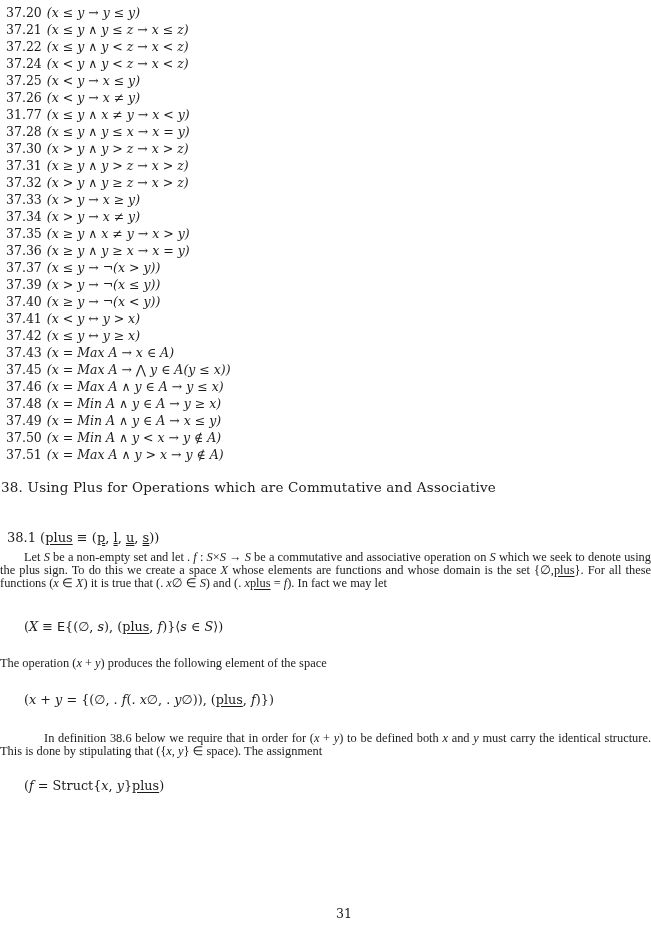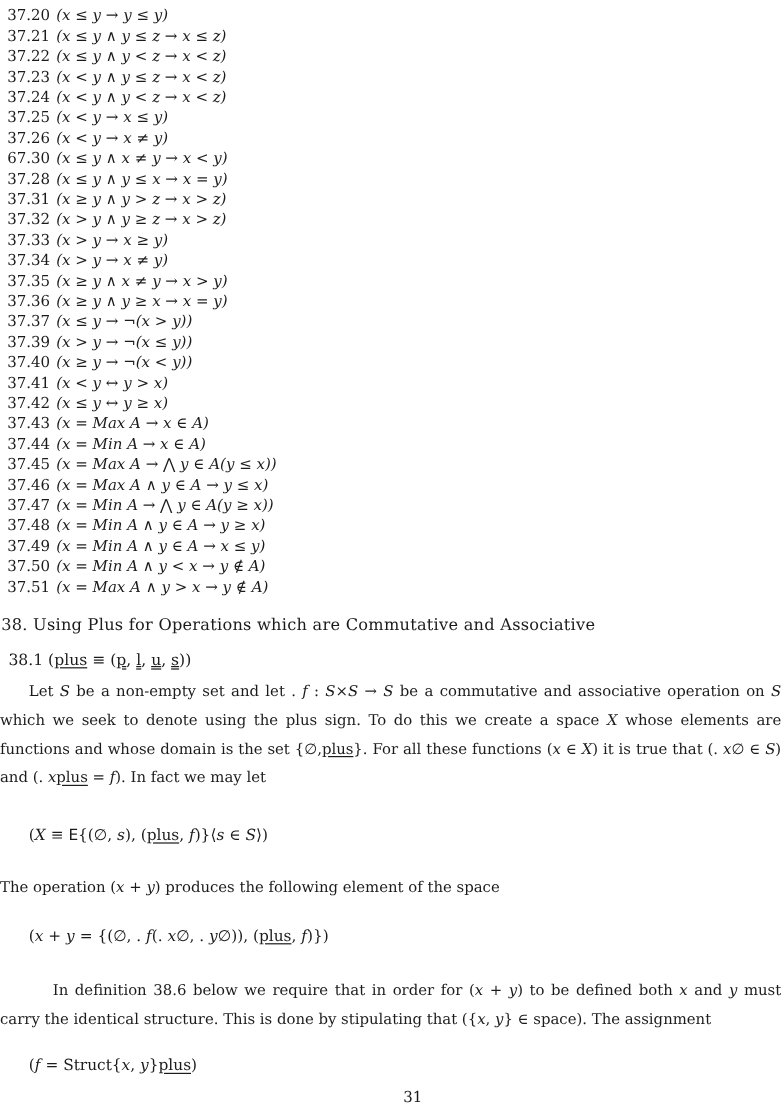--- a/index.html
+++ b/index.html
@@ -14,23 +14,23 @@
   .flist{padding:4px 0 0 6px;}
   .frow{height:17px;line-height:17px;font-size:12.5px;white-space:nowrap;}
   .fnum{font-style:normal;}
   .fbody{margin-left:5px;font-style:italic;}
   
   .sec-heading{
     font-size:13.5px;font-weight:normal;line-height:17px;
     margin:16px 0 0 1px;letter-spacing:.2px;
   }
   
-  .defline{font-size:13px;line-height:18px;margin:12px 0 0 7px;white-space:nowrap;}
+  .defline{font-size:13px;line-height:18px;margin:33px 0 0 7px;white-space:nowrap;}
   
-  .para{font-size:12.4px;line-height:24px;text-align:justify;margin:0;}
+  .para{font-size:12.4px;line-height:13px;text-align:justify;margin:0;font-family:Liberation Serif, serif;}
   .p1{margin-top:4px;text-indent:24px;}
   .p2{margin-top:22px;}
   .p3{margin-top:24px;text-indent:44px;}
   
   .mathline{font-size:12.8px;line-height:17px;margin-left:24px;white-space:nowrap;}
   .mx{margin-top:28px;}
   .mxy{margin-top:21px;}
   .mf{margin-top:19px;}
   
   .it{font-style:italic;}
@@ -42,42 +42,40 @@
 </style>
 </head>
 <body>
 
 <div class="page">
 
   <div class="flist">
       <div class="frow"><span class="fnum">37.20</span><span class="fbody">(x ≤ y → y ≤ y)</span></div>
       <div class="frow"><span class="fnum">37.21</span><span class="fbody">(x ≤ y ∧ y ≤ z → x ≤ z)</span></div>
       <div class="frow"><span class="fnum">37.22</span><span class="fbody">(x ≤ y ∧ y &lt; z → x &lt; z)</span></div>
-      <div class="frow"><span class="fnum">37.23</span><span class="fbody">(x &lt; y ∧ y ≤ z → x &lt; z)</span></div>
       <div class="frow"><span class="fnum">37.24</span><span class="fbody">(x &lt; y ∧ y &lt; z → x &lt; z)</span></div>
       <div class="frow"><span class="fnum">37.25</span><span class="fbody">(x &lt; y → x ≤ y)</span></div>
       <div class="frow"><span class="fnum">37.26</span><span class="fbody">(x &lt; y → x ≠ y)</span></div>
-      <div class="frow"><span class="fnum">67.30</span><span class="fbody">(x ≤ y ∧ x ≠ y → x &lt; y)</span></div>
+      <div class="frow"><span class="fnum">31.77</span><span class="fbody">(x ≤ y ∧ x ≠ y → x &lt; y)</span></div>
       <div class="frow"><span class="fnum">37.28</span><span class="fbody">(x ≤ y ∧ y ≤ x → x = y)</span></div>
+      <div class="frow"><span class="fnum">37.30</span><span class="fbody">(x &gt; y ∧ y &gt; z → x &gt; z)</span></div>
       <div class="frow"><span class="fnum">37.31</span><span class="fbody">(x ≥ y ∧ y &gt; z → x &gt; z)</span></div>
       <div class="frow"><span class="fnum">37.32</span><span class="fbody">(x &gt; y ∧ y ≥ z → x &gt; z)</span></div>
       <div class="frow"><span class="fnum">37.33</span><span class="fbody">(x &gt; y → x ≥ y)</span></div>
       <div class="frow"><span class="fnum">37.34</span><span class="fbody">(x &gt; y → x ≠ y)</span></div>
       <div class="frow"><span class="fnum">37.35</span><span class="fbody">(x ≥ y ∧ x ≠ y → x &gt; y)</span></div>
       <div class="frow"><span class="fnum">37.36</span><span class="fbody">(x ≥ y ∧ y ≥ x → x = y)</span></div>
       <div class="frow"><span class="fnum">37.37</span><span class="fbody">(x ≤ y → ¬(x &gt; y))</span></div>
       <div class="frow"><span class="fnum">37.39</span><span class="fbody">(x &gt; y → ¬(x ≤ y))</span></div>
       <div class="frow"><span class="fnum">37.40</span><span class="fbody">(x ≥ y → ¬(x &lt; y))</span></div>
       <div class="frow"><span class="fnum">37.41</span><span class="fbody">(x &lt; y ↔ y &gt; x)</span></div>
       <div class="frow"><span class="fnum">37.42</span><span class="fbody">(x ≤ y ↔ y ≥ x)</span></div>
       <div class="frow"><span class="fnum">37.43</span><span class="fbody">(x = Max A → x ∈ A)</span></div>
-      <div class="frow"><span class="fnum">37.44</span><span class="fbody">(x = Min A → x ∈ A)</span></div>
       <div class="frow"><span class="fnum">37.45</span><span class="fbody">(x = Max A → ⋀ y ∈ A(y ≤ x))</span></div>
       <div class="frow"><span class="fnum">37.46</span><span class="fbody">(x = Max A ∧ y ∈ A → y ≤ x)</span></div>
-      <div class="frow"><span class="fnum">37.47</span><span class="fbody">(x = Min A → ⋀ y ∈ A(y ≥ x))</span></div>
       <div class="frow"><span class="fnum">37.48</span><span class="fbody">(x = Min A ∧ y ∈ A → y ≥ x)</span></div>
       <div class="frow"><span class="fnum">37.49</span><span class="fbody">(x = Min A ∧ y ∈ A → x ≤ y)</span></div>
       <div class="frow"><span class="fnum">37.50</span><span class="fbody">(x = Min A ∧ y &lt; x → y ∉ A)</span></div>
       <div class="frow"><span class="fnum">37.51</span><span class="fbody">(x = Max A ∧ y &gt; x → y ∉ A)</span></div>
     </div>
 
   <h2 class="sec-heading">38. Using Plus for Operations which are Commutative and Associative</h2>
 
   <div class="defline"><span>38.1 (</span><span class="ul">plus</span><span> ≡ (</span><span class="uul">p</span><span>, </span><span class="uul">l</span><span>, </span><span class="uul">u</span><span>, </span><span class="uul">s</span><span>))</span></div>
 

